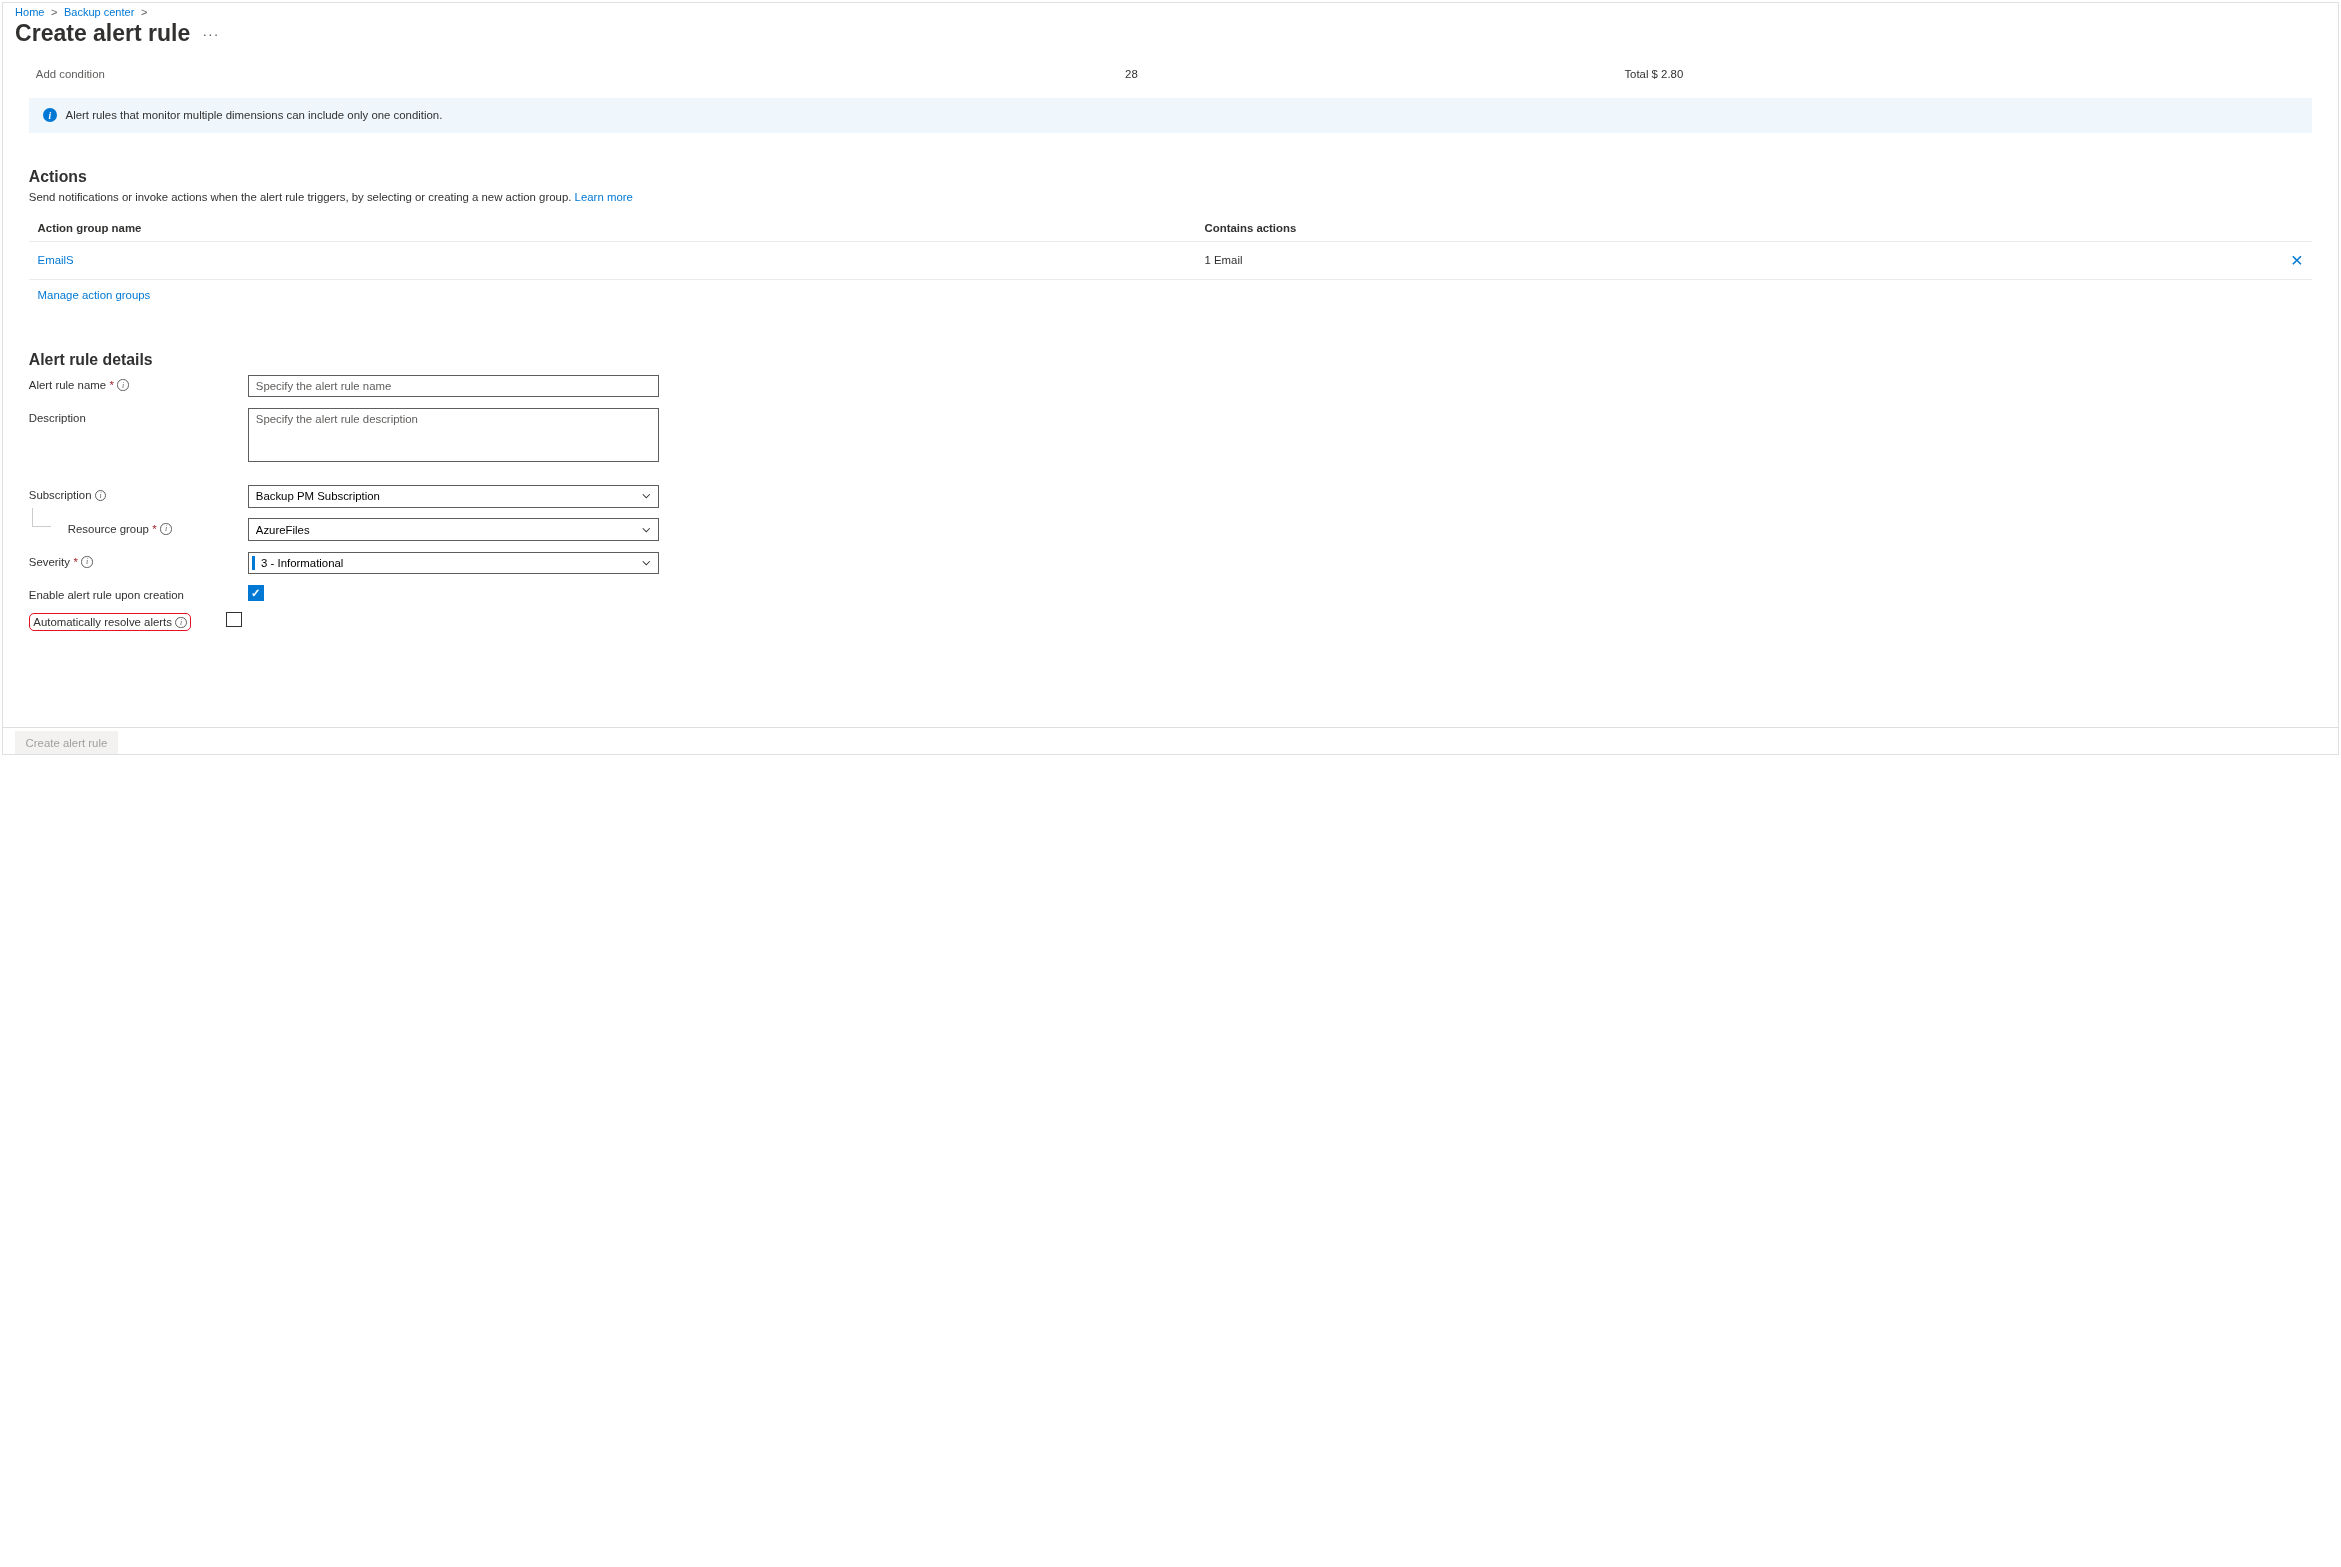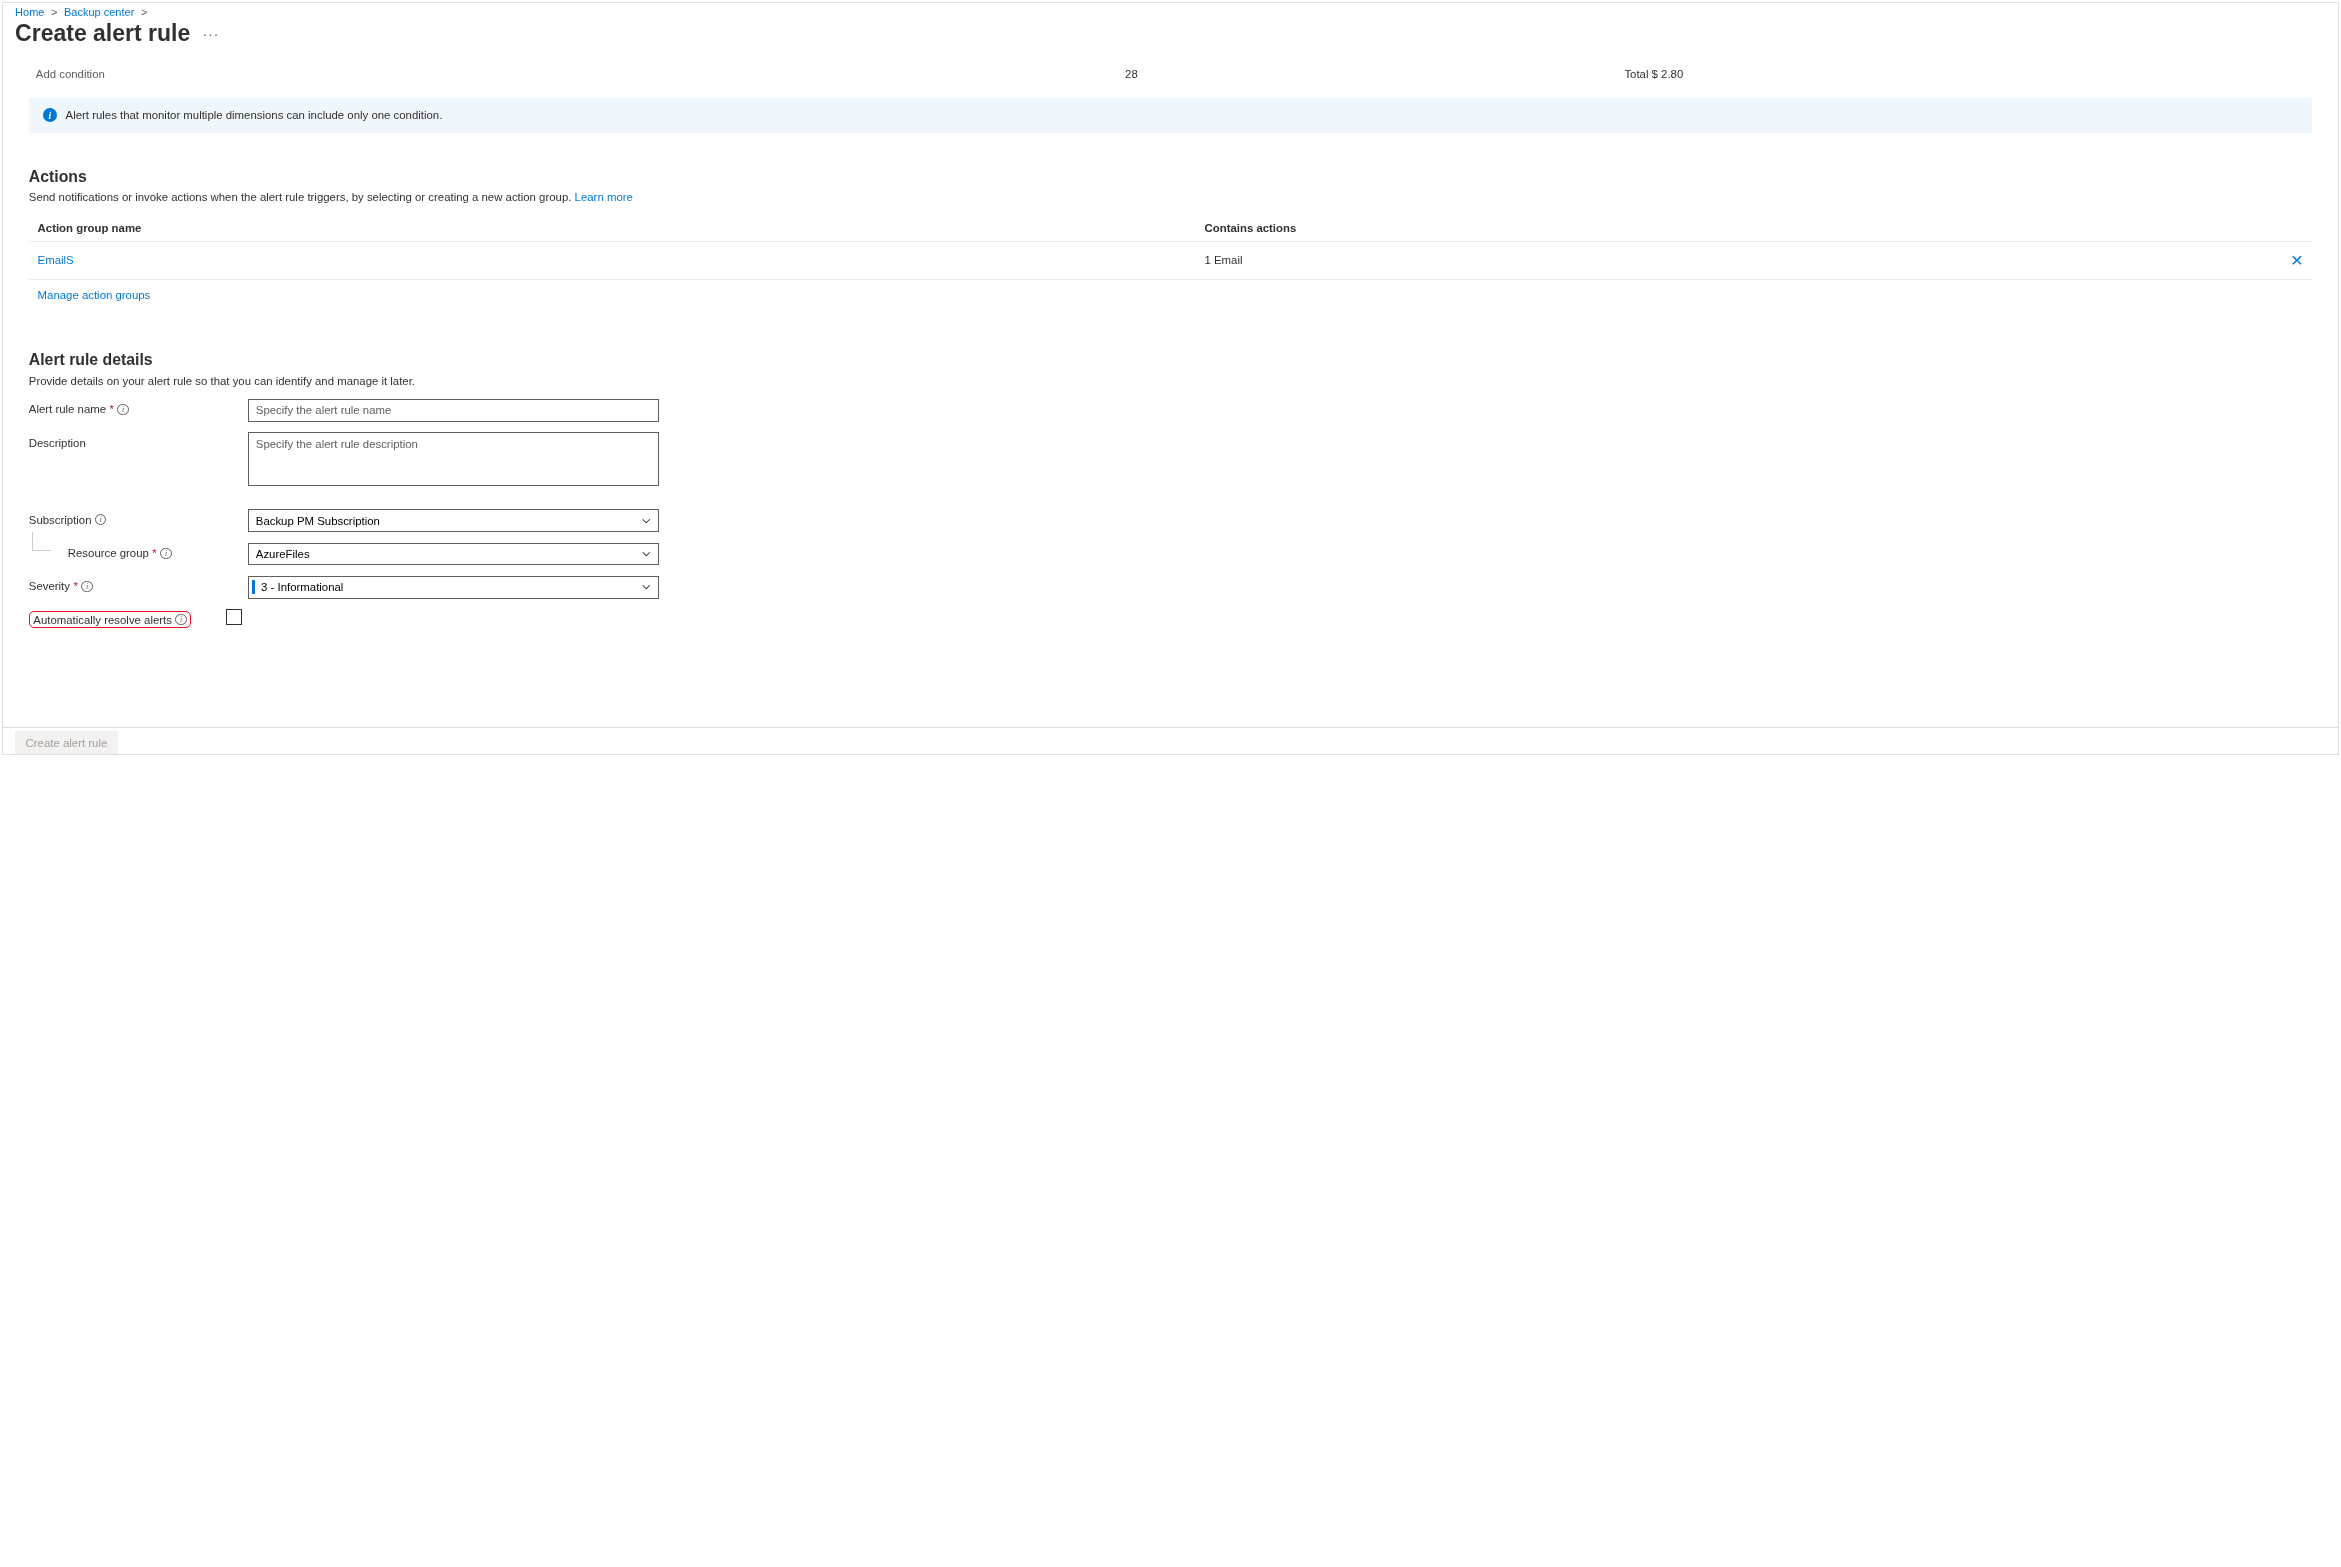--- a/index.html
+++ b/index.html
@@ -230,21 +230,20 @@
           <div class="col-remove"><span class="remove-x">✕</span></div>
         </div>
         <div class="manage-link">
           <a href="#" class="link">Manage action groups</a>
         </div>
       </div>
     </section>
 
     <section class="details-section">
       <h2 class="section-heading">Alert rule details</h2>
-      <p class="section-desc">Provide details on your alert rule so that you can identify and manage it later.</p>
 
       <div class="form-row">
         <div class="label-col">
           <span>Alert rule name</span>
           <span class="req">*</span>
           <span class="hint-icon">i</span>
         </div>
         <div class="input-col">
           <input type="text" class="text-input" placeholder="Specify the alert rule name" style="">
         </div>
@@ -303,20 +302,28 @@
           <div class="select-wrap severity-select">
             <span class="sev-bar"></span>
             <input readonly="" class="select" value="3 - Informational" style="">
             <span class="chevron"><svg viewBox="0 0 12 12">
                   <path d="M2 4 L6 8 L10 4" fill="none" stroke-width="1.2"></path>
                 </svg></span>
           </div>
         </div>
       </div>
 
+      <div class="form-row">
+        <div class="label-col">
+          <span>Enable alert rule upon creation</span>
+        </div>
+        <div class="input-col">
+          <span class="checkbox checked"></span>
+        </div>
+      </div>
 
       <div class="form-row">
         <div class="label-col" style="flex-basis:auto;padding-top:1.8px;">
           <span class="highlight-box">
             <span>Automatically resolve alerts</span>
             <span class="hint-icon">i</span>
           </span>
         </div>
         <div class="input-col" style="margin-left:35px;">
           <span class="checkbox"></span>

